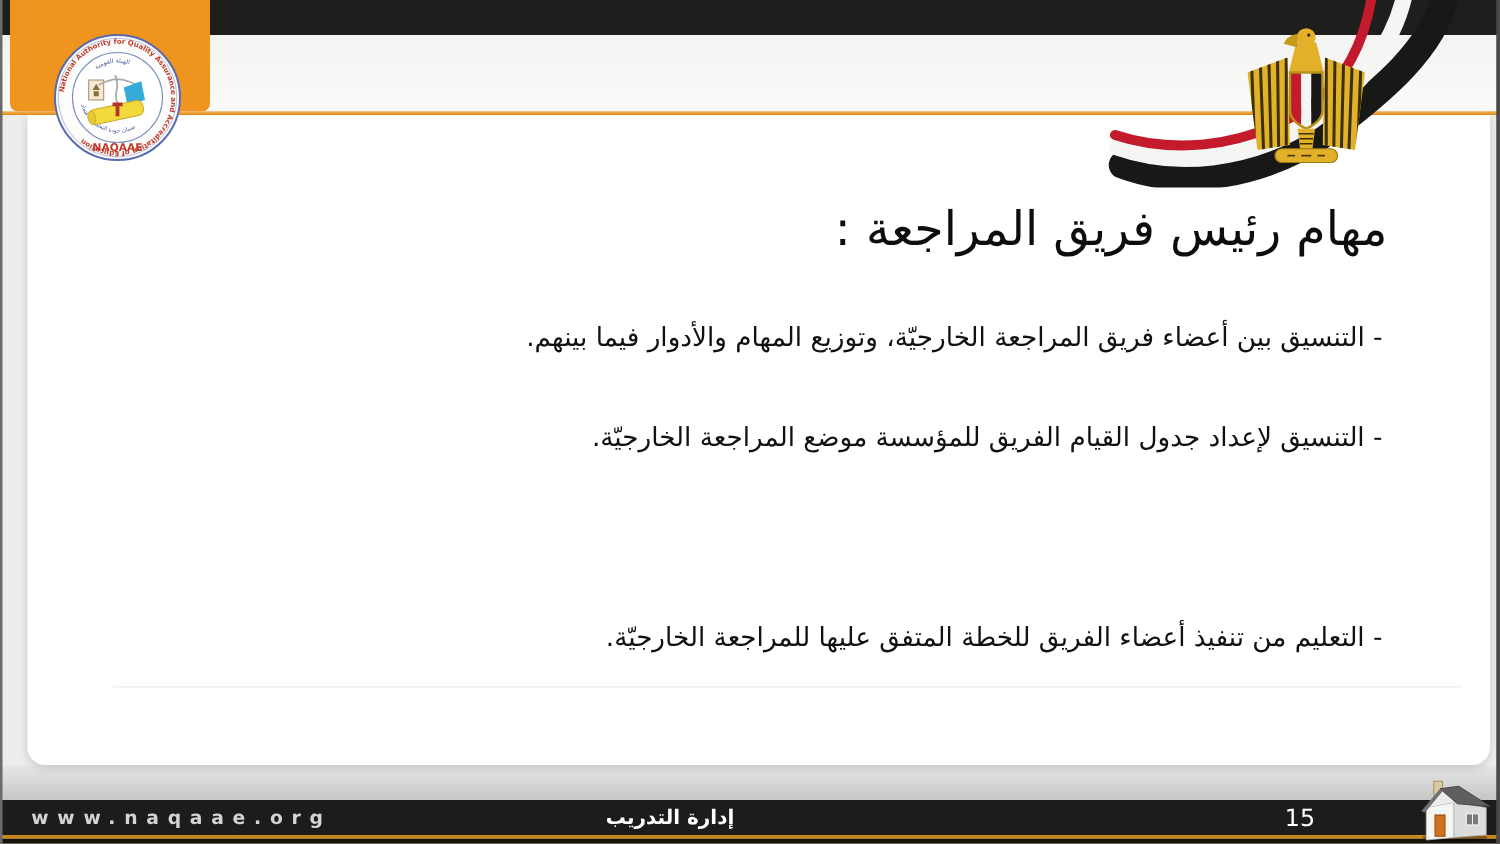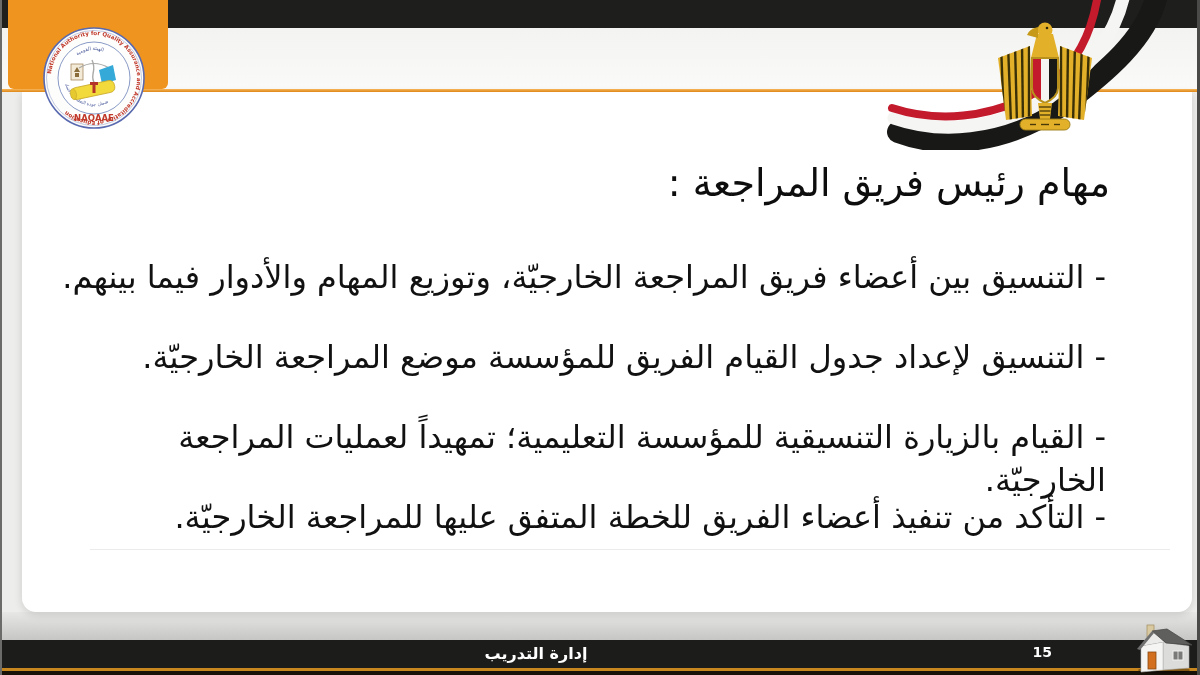--- a/index.html
+++ b/index.html
@@ -22,37 +22,37 @@
   .card-divider{position:absolute;left:90px;right:30px;top:549px;height:1px;background:#EBEBE9;}
   
   .pre-footer{position:absolute;left:0;top:612px;width:1200px;height:28px;
     background:linear-gradient(#E7E7E5,#C6C6C4);}
   
   .footer-bar{position:absolute;left:0;top:640px;width:1200px;height:28px;background:#1C1C1A;}
   .footer-site{position:absolute;left:25px;top:645px;font-size:15px;letter-spacing:7px;
     color:#D4D4D2;font-weight:bold;}
   .footer-dept{position:absolute;left:0;top:644px;width:1072px;text-align:center;
     color:#FFFFFF;font-weight:bold;font-size:16px;direction:rtl;}
-  .footer-page{position:absolute;right:148px;top:644px;color:#FFFFFF;font-weight:bold;font-size:14px;}
+  .footer-page{position:absolute;right:148px;top:644px;color:#FFFFFF;font-weight:normal;font-size:19px;}
   .bottom-orange{position:absolute;left:0;top:668px;width:1200px;height:3px;background:#C8861E;}
   .bottom-dark{position:absolute;left:0;top:671px;width:1200px;height:4px;background:#191208;}
   
   .edge-left{position:absolute;left:0;top:0;width:2px;height:675px;background:#6B6B69;}
   .edge-right{position:absolute;right:0;top:0;width:3px;height:675px;background:#4A4A48;}
   
   .logo-plate{position:absolute;left:8px;top:0;width:160px;height:89px;
     background:#EF941F;border-radius:0 0 6px 6px;}
   .seal{position:absolute;left:42px;top:26px;width:104px;height:104px;}
   
   .emblem{position:absolute;right:0;top:0;width:320px;height:150px;}
   
   .page-title{position:absolute;right:90px;top:158px;direction:rtl;text-align:right;
     color:#0D0D0D;font-size:38px;line-height:1.35;}
   .bullet{position:absolute;right:94px;left:50px;direction:rtl;text-align:right;
-    color:#111111;font-size:32px;line-height:1.35;}
+    color:#111111;font-size:21px;line-height:1.35;}
   .b0{top:256px}.b1{top:336px}.b2{top:416px}.b3{top:496px}
   
   .home{position:absolute;left:1133px;top:620px;width:62px;height:54px;cursor:pointer;}
 </style>
 </head>
 <body>
 
 <div class="slide">
 
   <div class="top-bar"></div>
@@ -156,24 +156,24 @@
         <line x1="150" y1="124.5" x2="156" y2="124.5"></line>
           <line x1="161" y1="124.5" x2="169" y2="124.5"></line>
         <line x1="174" y1="124.5" x2="180" y2="124.5"></line>
       </g>
     </g>
   </svg>
 
   <div class="page-title">مهام رئيس فريق المراجعة :</div>
   <div class="bullet b0">- التنسيق بين أعضاء فريق المراجعة الخارجيّة، وتوزيع المهام والأدوار فيما بينهم.</div>
   <div class="bullet b1">- التنسيق لإعداد جدول القيام الفريق للمؤسسة موضع المراجعة الخارجيّة.</div>
-  <div class="bullet b2">- القيام بالزيارة التنسيقية للمؤسسة التعليمية؛ تمهيداً لعمليات المراجعة الخارجيّة.</div>
-  <div class="bullet b3">- التأكد من تنفيذ أعضاء الفريق للخطة المتفق عليها للمراجعة الخارجيّة.</div>
+  <div class="bullet b3">- التعليم من تنفيذ أعضاء الفريق للخطة المتفق عليها للمراجعة الخارجيّة.</div>
 
   <div class="footer-bar"></div>
+  <div class="footer-site">www.naqaae.org</div>
   <div class="footer-dept">إدارة التدريب</div>
   <div class="footer-page">15</div>
   <div class="bottom-orange"></div>
   <div class="bottom-dark"></div>
 
   <svg class="home" viewBox="0 0 62 54">
     <ellipse cx="31" cy="50" rx="26" ry="3.5" fill="rgba(0,0,0,0.35)"></ellipse>
     <rect x="14" y="5" width="7" height="12" fill="#D9C9A0" stroke="#A8946A" stroke-width="0.8"></rect>
     <polygon points="30,22 56,26 56,48 30,50" fill="#DCDCDA" stroke="#AAAAA8" stroke-width="0.6"></polygon>
     <polygon points="8,26 30,22 30,50 8,52" fill="#F5F5F3" stroke="#BBBBB9" stroke-width="0.6"></polygon>

